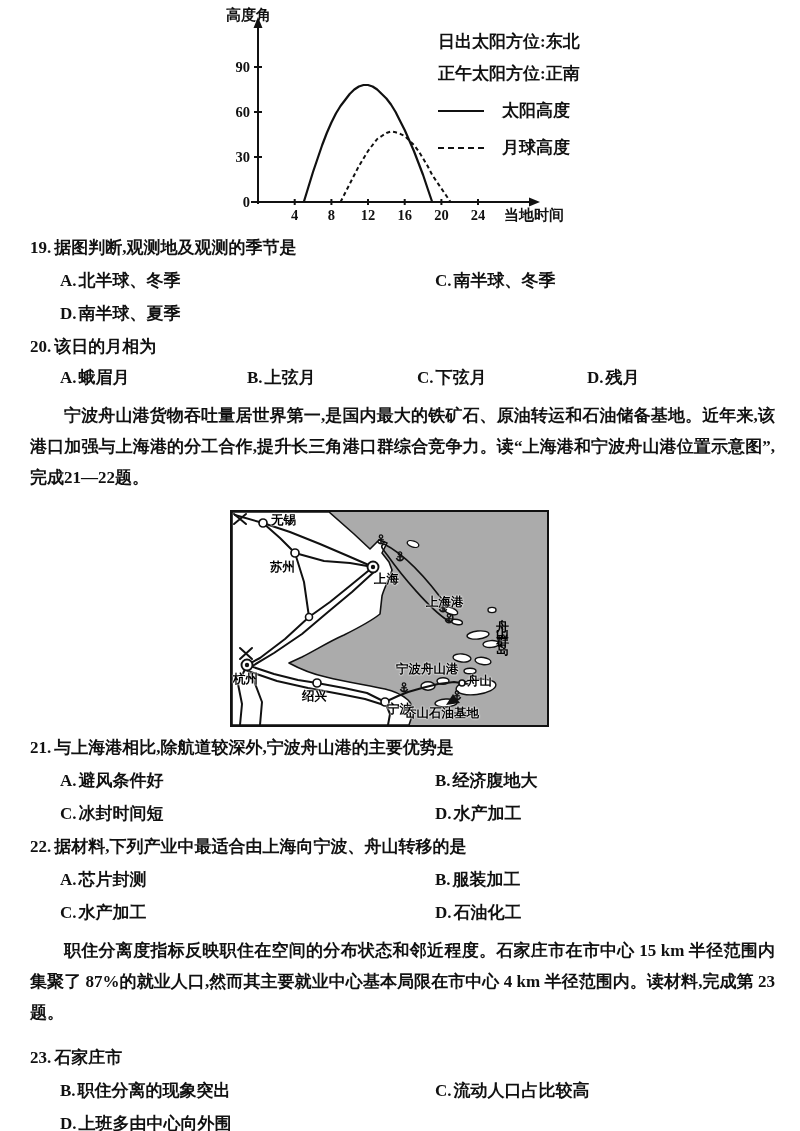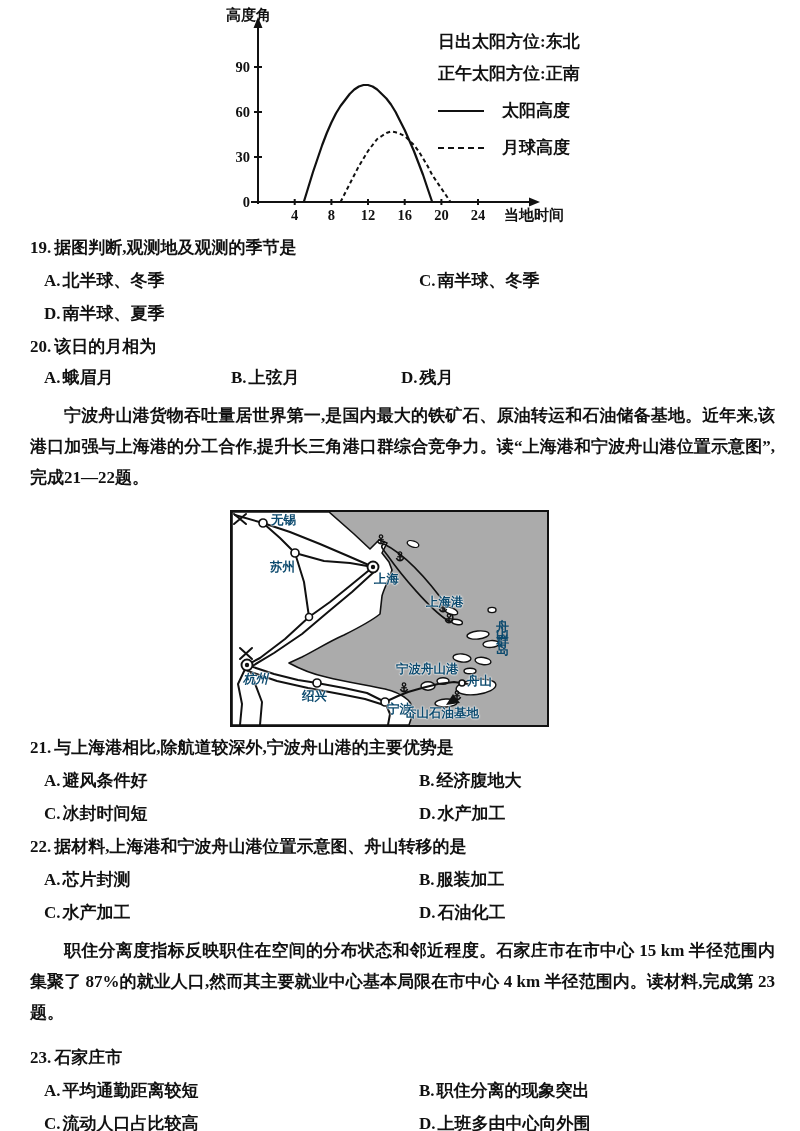--- a/index.html
+++ b/index.html
@@ -20,32 +20,32 @@
   .legend { position:absolute; left:218px; top:26px; width:132px; font-size:17px; }
   .legend .ann { margin-bottom:9px; white-space:nowrap; }
   .legend-row { display:flex; align-items:center; gap:18px; margin-top:14px; white-space:nowrap; }
   .sample { width:46px; height:0; border-top:2px solid #111; }
   .sample.dashed { border-top:2px dashed #111; }
 
   
   .content { position:absolute; left:30px; top:235px; width:745px; font-size:17px; }
   .stem { height:25px; line-height:25px; white-space:nowrap; }
   .qnum { margin-right:3px; }
-  .opts { margin-left:14px; }
+  .opts { margin-left:30px; }
   .opt { height:33px; line-height:33px; white-space:nowrap; }
   .cols2 { display:grid; grid-template-columns:375px auto; margin-top:4px; }
   .cols4 { display:grid; grid-template-columns:187px 170px 170px auto; margin-top:2px; }
   .okey { margin-right:2px; }
   .passage { margin-top:6px; line-height:31px; text-align:justify; text-indent:2em; }
 
   
   .map-frame { position:relative; margin:2px 0 0 200px; width:315px; height:213px;
                border:2px solid #111; background:#ababab; }
   .mlabel { position:absolute; font-size:12.5px; line-height:14px; white-space:nowrap;
-            color:#0c4a6e; text-shadow:0 0 2px #fff,0 0 2px #fff,0 0 1px #fff; }
+            color:#000000; text-shadow:0 0 2px #fff,0 0 2px #fff,0 0 1px #fff; }
   .mlabel.v { writing-mode:vertical-rl; text-orientation:upright; font-size:13px;
               letter-spacing:8px; text-shadow:none; }
 </style>
 </head>
 <body>
 
 <div class="sheet">
 
   <div class="chart-wrap">
     <svg class="chart-svg" width="350" height="228" viewBox="0 0 350 228">
@@ -109,20 +109,21 @@
       </div>
     </section>
 
     <section style="margin-top:4px">
       <div class="stem">
         <span class="qnum">20.</span><span>该日的月相为</span>
       </div>
       <div class="opts cols4">
         <div class="opt"><span class="okey">A.</span><span>蛾眉月</span></div>
         <div class="opt"><span class="okey">B.</span><span>上弦月</span></div>
+        <div class="opt"><span class="okey">C.</span><span>下弦月</span></div>
         <div class="opt"><span class="okey">D.</span><span>残月</span></div>
       </div>
     </section>
 
     <p class="passage">宁波舟山港货物吞吐量居世界第一,是国内最大的铁矿石、原油转运和石油储备基地。近年来,该港口加强与上海港的分工合作,提升长三角港口群综合竞争力。读“上海港和宁波舟山港位置示意图”,完成21—22题。</p>
 
     <div class="map-frame">
       <svg width="315" height="213" viewBox="0 0 315 213">
         <defs>
           <g id="anchor">
@@ -201,21 +202,21 @@
           <use href="#anchor" transform="translate(225,184)"></use>
         </g>
 
         <path d="M221,182 L214,193 L228,191 Z" fill="#111"></path>
       </svg>
 
       <span class="mlabel" style="left:39px;  top:1px;">无锡</span>
       <span class="mlabel" style="left:38px;  top:48px;">苏州</span>
       <span class="mlabel" style="left:142px; top:60px;">上海</span>
       <span class="mlabel" style="left:194px; top:83px;">上海港</span>
-      <span class="mlabel" style="left:11px;   top:160px;font-style:italic;">杭州</span>
+      <span class="mlabel" style="left:1px;   top:160px;">杭州</span>
       <span class="mlabel" style="left:70px;  top:177px;">绍兴</span>
       <span class="mlabel" style="left:155px; top:190px;">宁波</span>
       <span class="mlabel" style="left:164px; top:150px;">宁波舟山港</span>
       <span class="mlabel" style="left:235px; top:162px;">舟山</span>
       <span class="mlabel" style="left:172px; top:194px;">岙山石油基地</span>
       <span class="mlabel v" style="left:263px; top:96px;">舟山群岛</span>
     </div>
 
     <section style="margin-top:8px">
       <div class="stem">
@@ -224,38 +225,37 @@
       <div class="opts cols2">
         <div class="opt"><span class="okey">A.</span><span>避风条件好</span></div>
         <div class="opt"><span class="okey">B.</span><span>经济腹地大</span></div>
         <div class="opt"><span class="okey">C.</span><span>冰封时间短</span></div>
         <div class="opt"><span class="okey">D.</span><span>水产加工</span></div>
       </div>
     </section>
 
     <section style="margin-top:4px">
       <div class="stem">
-        <span class="qnum">22.</span><span>据材料,上海港和宁波舟山港位置示意图、舟山转移的是</span>
+        <span class="qnum">22.</span><span>据材料,下列产业中最适合由上海向宁波、舟山转移的是</span>
       </div>
       <div class="opts cols2">
         <div class="opt"><span class="okey">A.</span><span>芯片封测</span></div>
         <div class="opt"><span class="okey">B.</span><span>服装加工</span></div>
         <div class="opt"><span class="okey">C.</span><span>水产加工</span></div>
         <div class="opt"><span class="okey">D.</span><span>石油化工</span></div>
       </div>
     </section>
 
     <p class="passage">职住分离度指标反映职住在空间的分布状态和邻近程度。石家庄市在市中心 15 km 半径范围内集聚了 87%的就业人口,然而其主要就业中心基本局限在市中心 4 km 半径范围内。读材料,完成第 23 题。</p>
 
     <section style="margin-top:2px">
       <div class="stem">
         <span class="qnum">23.</span><span>石家庄市</span>
       </div>
       <div class="opts cols2">
-        <div class="opt"><span class="okey">A.</span><span>平均通勤距离较短</span></div>
         <div class="opt"><span class="okey">B.</span><span>职住分离的现象突出</span></div>
         <div class="opt"><span class="okey">C.</span><span>流动人口占比较高</span></div>
         <div class="opt"><span class="okey">D.</span><span>上班多由中心向外围</span></div>
       </div>
     </section>
 
   </div>
 </div>
 
 </body></html>

